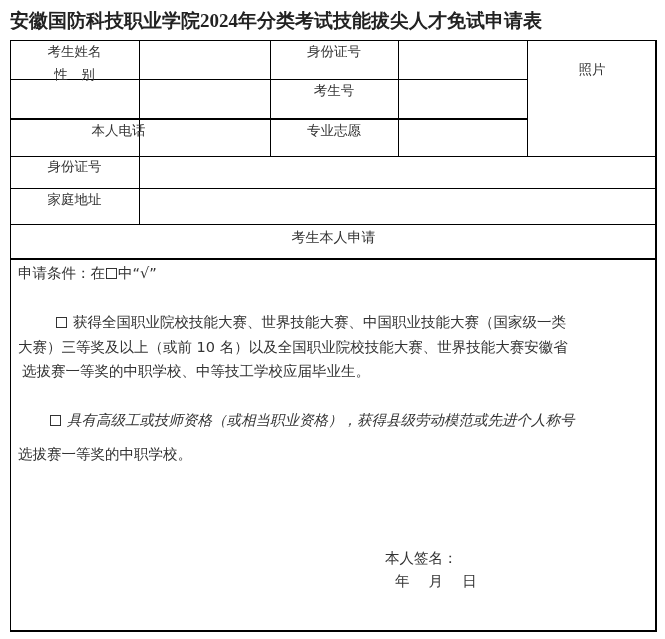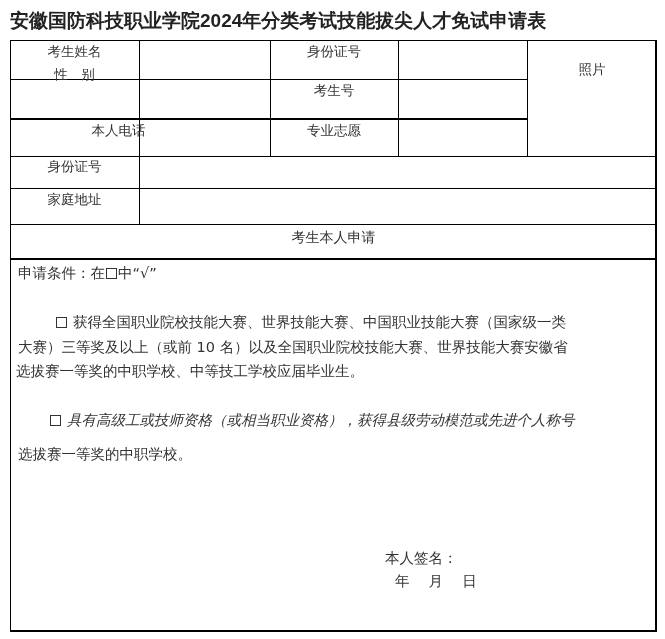--- a/index.html
+++ b/index.html
@@ -1,18 +1,18 @@
 <!DOCTYPE html>
 <html><head>
 <meta charset="utf-8">
 <style>
   html, body { margin: 0; padding: 0; background: #ffffff; }
   body { width: 665px; height: 639px; position: relative; overflow: hidden;
          font-family: "DejaVu Sans", sans-serif; color: #222; }
-  .title { position: absolute; left: 10px; top: 8px; font-family: Liberation Sans, sans-serif;
+  .title { position: absolute; left: 10px; top: 8px; font-family: Liberation Serif, serif;
            font-size: 19px; font-weight: bold; color: #222; letter-spacing: 0px; white-space: nowrap; }
   .frame { position: absolute; left: 10px; top: 40px; width: 647px; height: 592px;
            border: 1px solid #000; box-sizing: border-box; border-right: 2px solid #000; border-bottom: 2px solid #000; }
   .hl { position: absolute; height: 0; border-top: 1px solid #000; }
   .hl.thick { border-top: 2px solid #000; }
   .vl { position: absolute; width: 0; border-left: 1px solid #000; }
   .cell-label { position: absolute; font-size: 13.5px; text-align: center; color: #333; white-space: nowrap; }
   .text { position: absolute; font-size: 14.5px; color: #333; white-space: nowrap; }
   .checkbox { display: inline-block; width: 11px; height: 11px; border: 1px solid #333; box-sizing: border-box;
               vertical-align: -1px; margin-right: 6px; }
@@ -68,21 +68,21 @@
 <div class="cell-label" style="left:10px; width:647px; top:229px; font-size:14px;">考生本人申请</div>
 
 <div class="text" style="left:18px; top:264px;">
   <span>申请条件：在</span><span class="inline-box"></span><span>中“√”</span>
 </div>
 
 <div class="text" style="left:56px; top:313px;">
   <span class="checkbox"></span><span>获得全国职业院校技能大赛、世界技能大赛、中国职业技能大赛（国家级一类</span>
 </div>
 <div class="text" style="left:18px; top:338px;">大赛）三等奖及以上（或前 10 名）以及全国职业院校技能大赛、世界技能大赛安徽省</div>
-<div class="text" style="left:16px; top:362px;">选拔赛一等奖的中职学校、中等技工学校应届毕业生。</div>
+<div class="text" style="left:22px; top:362px;">选拔赛一等奖的中职学校、中等技工学校应届毕业生。</div>
 
 <div class="text" style="left:50px; top:411px;font-style:italic;">
   <span class="checkbox"></span><span>具有高级工或技师资格（或相当职业资格），获得县级劳动模范或先进个人称号</span>
 </div>
 <div class="text" style="left:18px; top:445px;">选拔赛一等奖的中职学校。</div>
 
 <div class="text" style="left:385px; top:549px;">本人签名：</div>
 <div class="field" style="left:460px; top:547px; width:150px; height:22px;"></div>
 <div class="text" style="left:395px; top:572px;">年　 月　 日</div>
 

